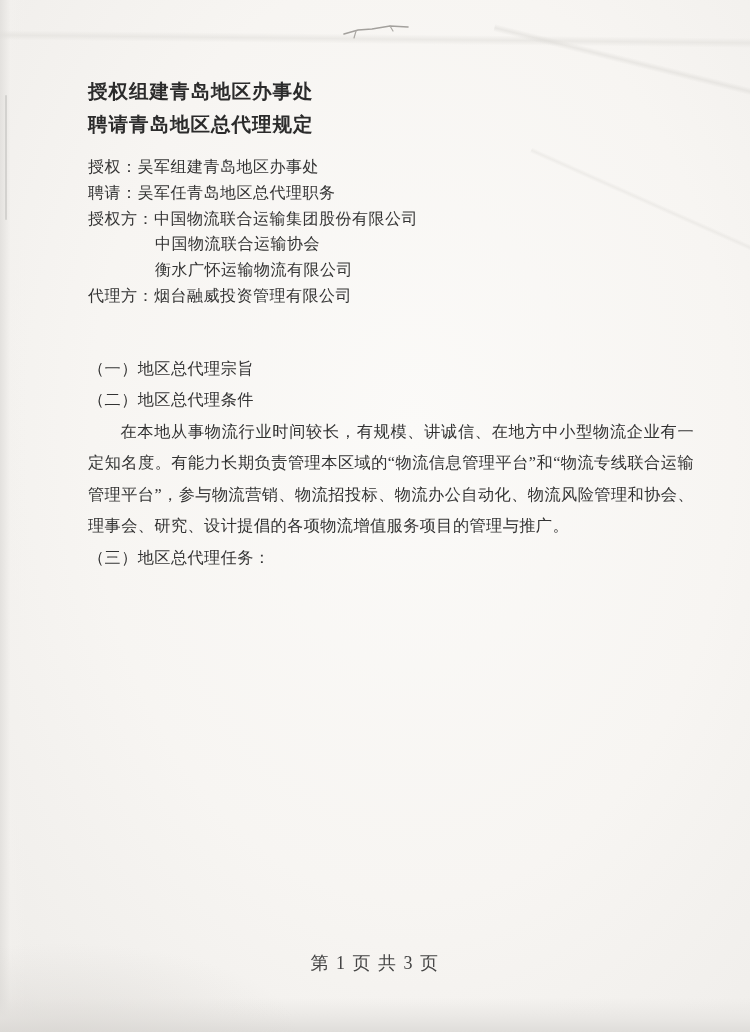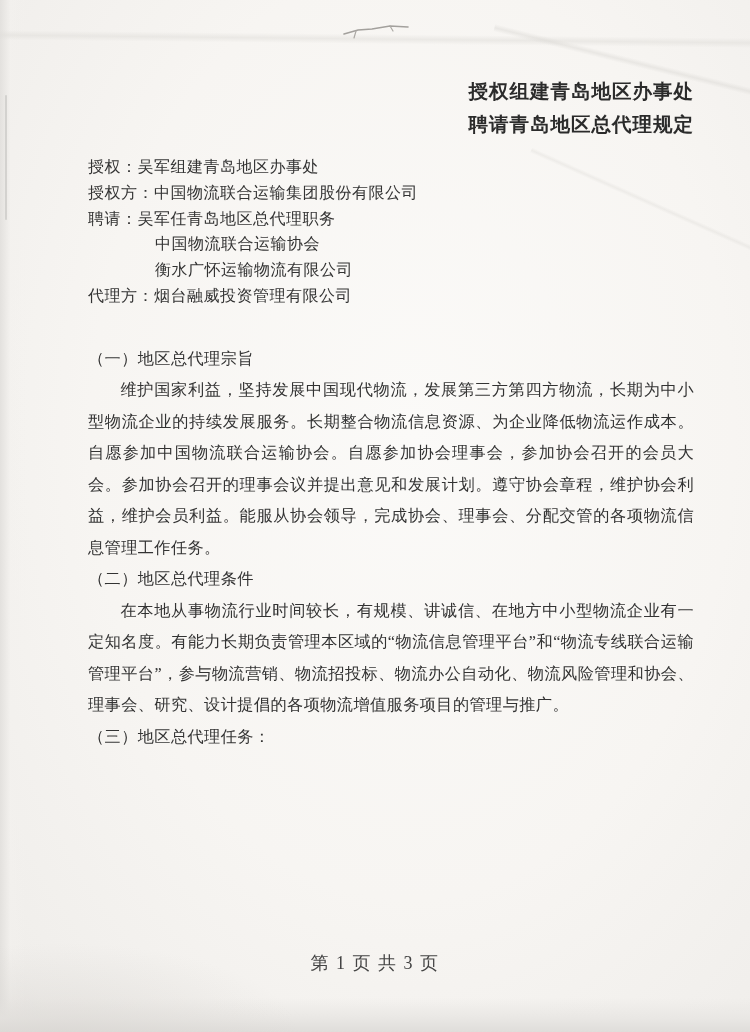--- a/index.html
+++ b/index.html
@@ -49,36 +49,36 @@
     transform: rotate(24deg);
   }
   .staple { left: 338px; top: 18px; width: 80px; height: 26px; opacity: .8; }
 
   .content {
     position: absolute;
     left: 88px;
     top: 75px;
     width: 606px;
   }
-  .title { margin: 0; text-align: right; }
+  .title { margin: 0; text-align: left; }
   .title-line {
     display: block;
     font-size: 19.5px;
     font-weight: bold;
     line-height: 33px;
     letter-spacing: 1px;
     color: #2b2b2b;
   }
   .fields { margin-top: 13px; font-size: 16px; color: #333; }
   .field-row { line-height: 25.8px; white-space: nowrap; }
   .field-row.cont { padding-left: 67px; }
   .field-label { letter-spacing: .5px; }
   .field-value { letter-spacing: .5px; }
 
-  .sections { margin-top: 35px; font-size: 16.2px; color: #333; }
+  .sections { margin-top: 45px; font-size: 16.2px; color: #333; }
   .section-heading {
     line-height: 31.5px;
     margin: 0;
     font-weight: normal;
     font-size: 16.2px;
     letter-spacing: .4px;
   }
   .paragraph {
     margin: 0;
     line-height: 31.5px;
@@ -119,41 +119,40 @@
     <h1 class="title">
       <span class="title-line">授权组建青岛地区办事处</span>
       <span class="title-line">聘请青岛地区总代理规定</span>
     </h1>
 
     <div class="fields">
       <div class="field-row">
         <span class="field-label">授权：</span><span class="field-value">吴军组建青岛地区办事处</span>
       </div>
       <div class="field-row">
-        <span class="field-label">授权方：</span><span class="field-value">中国物流联合运输集团股份有限公司</span>
+        <span class="field-label">聘请：</span><span class="field-value">吴军任青岛地区总代理职务</span>
       </div>
       <div class="field-row">
-        <span class="field-label">聘请：</span><span class="field-value">吴军任青岛地区总代理职务</span>
+        <span class="field-label">授权方：</span><span class="field-value">中国物流联合运输集团股份有限公司</span>
       </div>
       <div class="field-row cont">
         <span class="field-value">中国物流联合运输协会</span>
       </div>
       <div class="field-row cont">
         <span class="field-value">衡水广怀运输物流有限公司</span>
       </div>
       <div class="field-row">
         <span class="field-label">代理方：</span><span class="field-value">烟台融威投资管理有限公司</span>
       </div>
     </div>
 
     <div class="sections">
 
       <div class="section">
         <h2 class="section-heading">（一）地区总代理宗旨</h2>
-        <p class="paragraph">维护国家利益，坚持发展中国现代物流，发展第三方第四方物流，长期为中小型物流企业的持续发展服务。长期整合物流信息资源、为企业降低物流运作成本。自愿参加中国物流联合运输协会。自愿参加协会理事会，参加协会召开的会员大会。参加协会召开的理事会议并提出意见和发展计划。遵守协会章程，维护协会利益，维护会员利益。能服从协会领导，完成协会、理事会、分配交管的各项物流信息管理工作任务。</p>
       </div>
 
       <div class="section">
         <h2 class="section-heading">（二）地区总代理条件</h2>
         <p class="paragraph">在本地从事物流行业时间较长，有规模、讲诚信、在地方中小型物流企业有一定知名度。有能力长期负责管理本区域的“物流信息管理平台”和“物流专线联合运输管理平台”，参与物流营销、物流招投标、物流办公自动化、物流风险管理和协会、理事会、研究、设计提倡的各项物流增值服务项目的管理与推广。</p>
       </div>
 
       <div class="section">
         <h2 class="section-heading">（三）地区总代理任务：</h2>
       </div>

